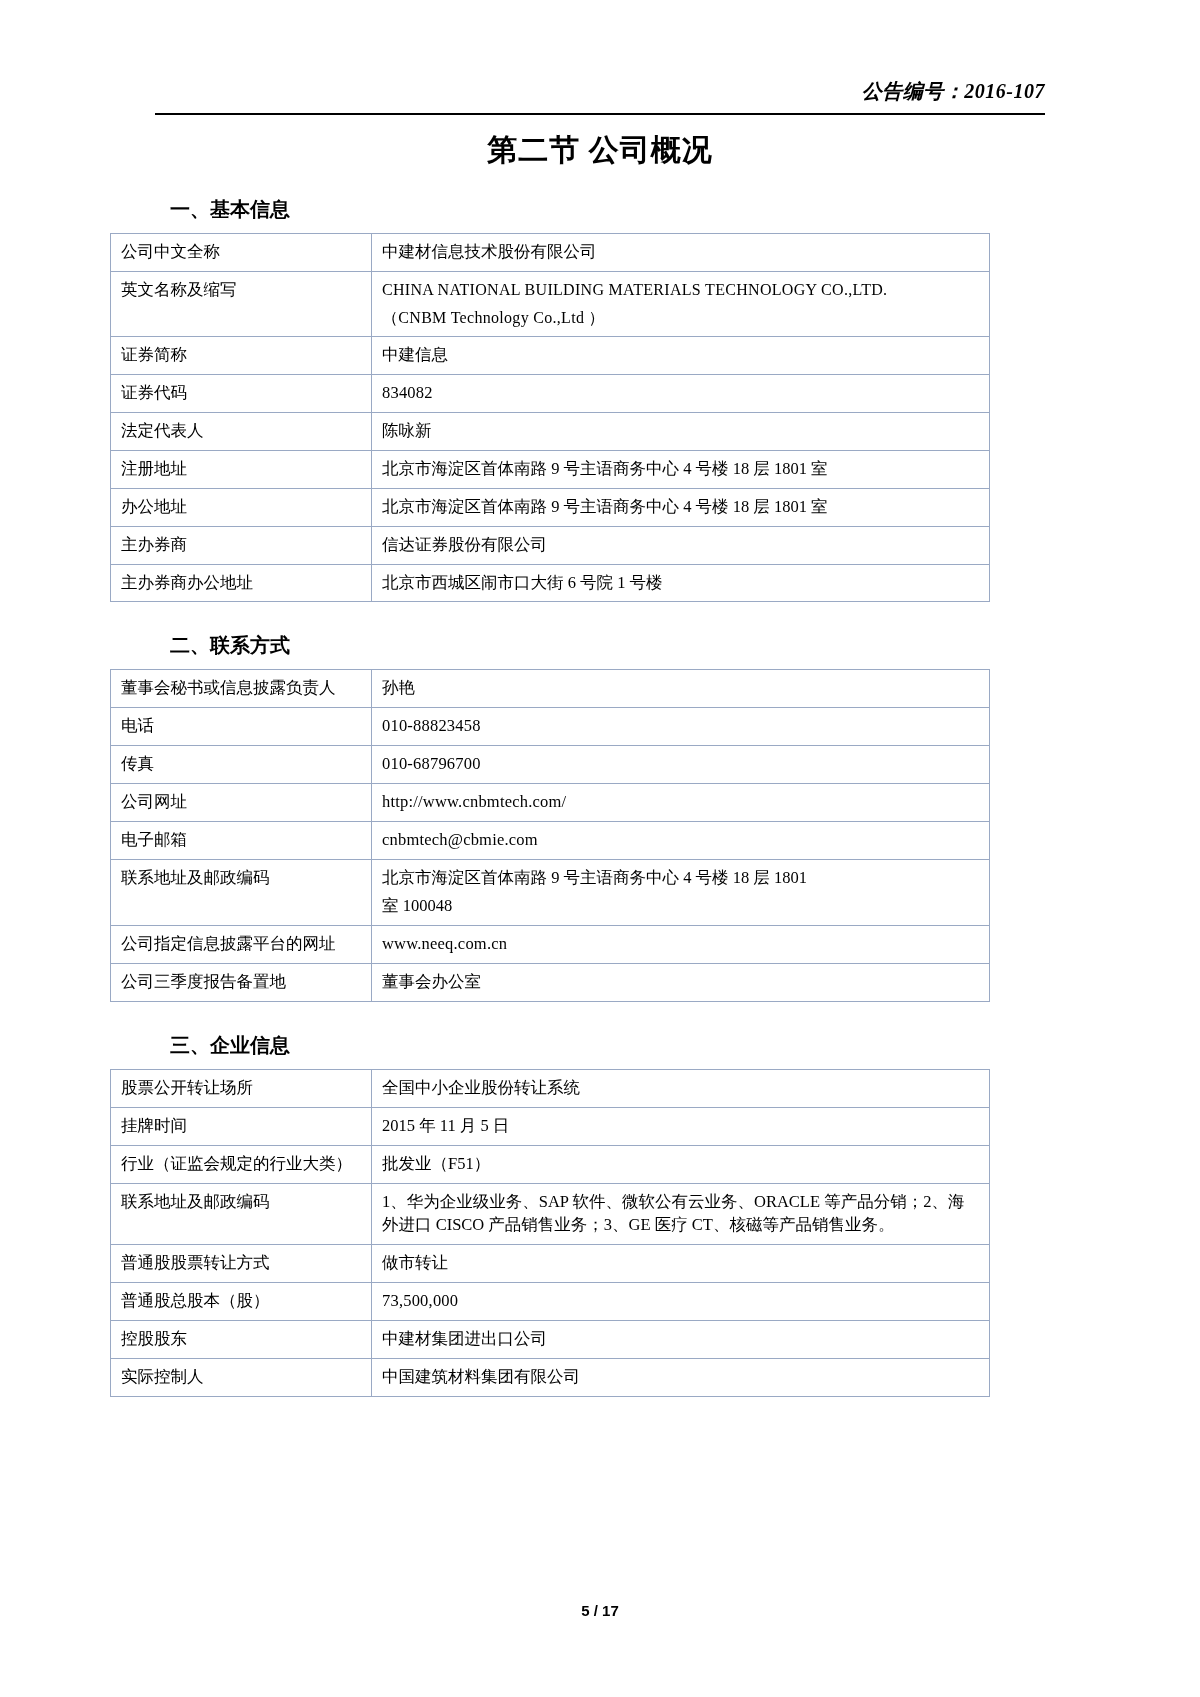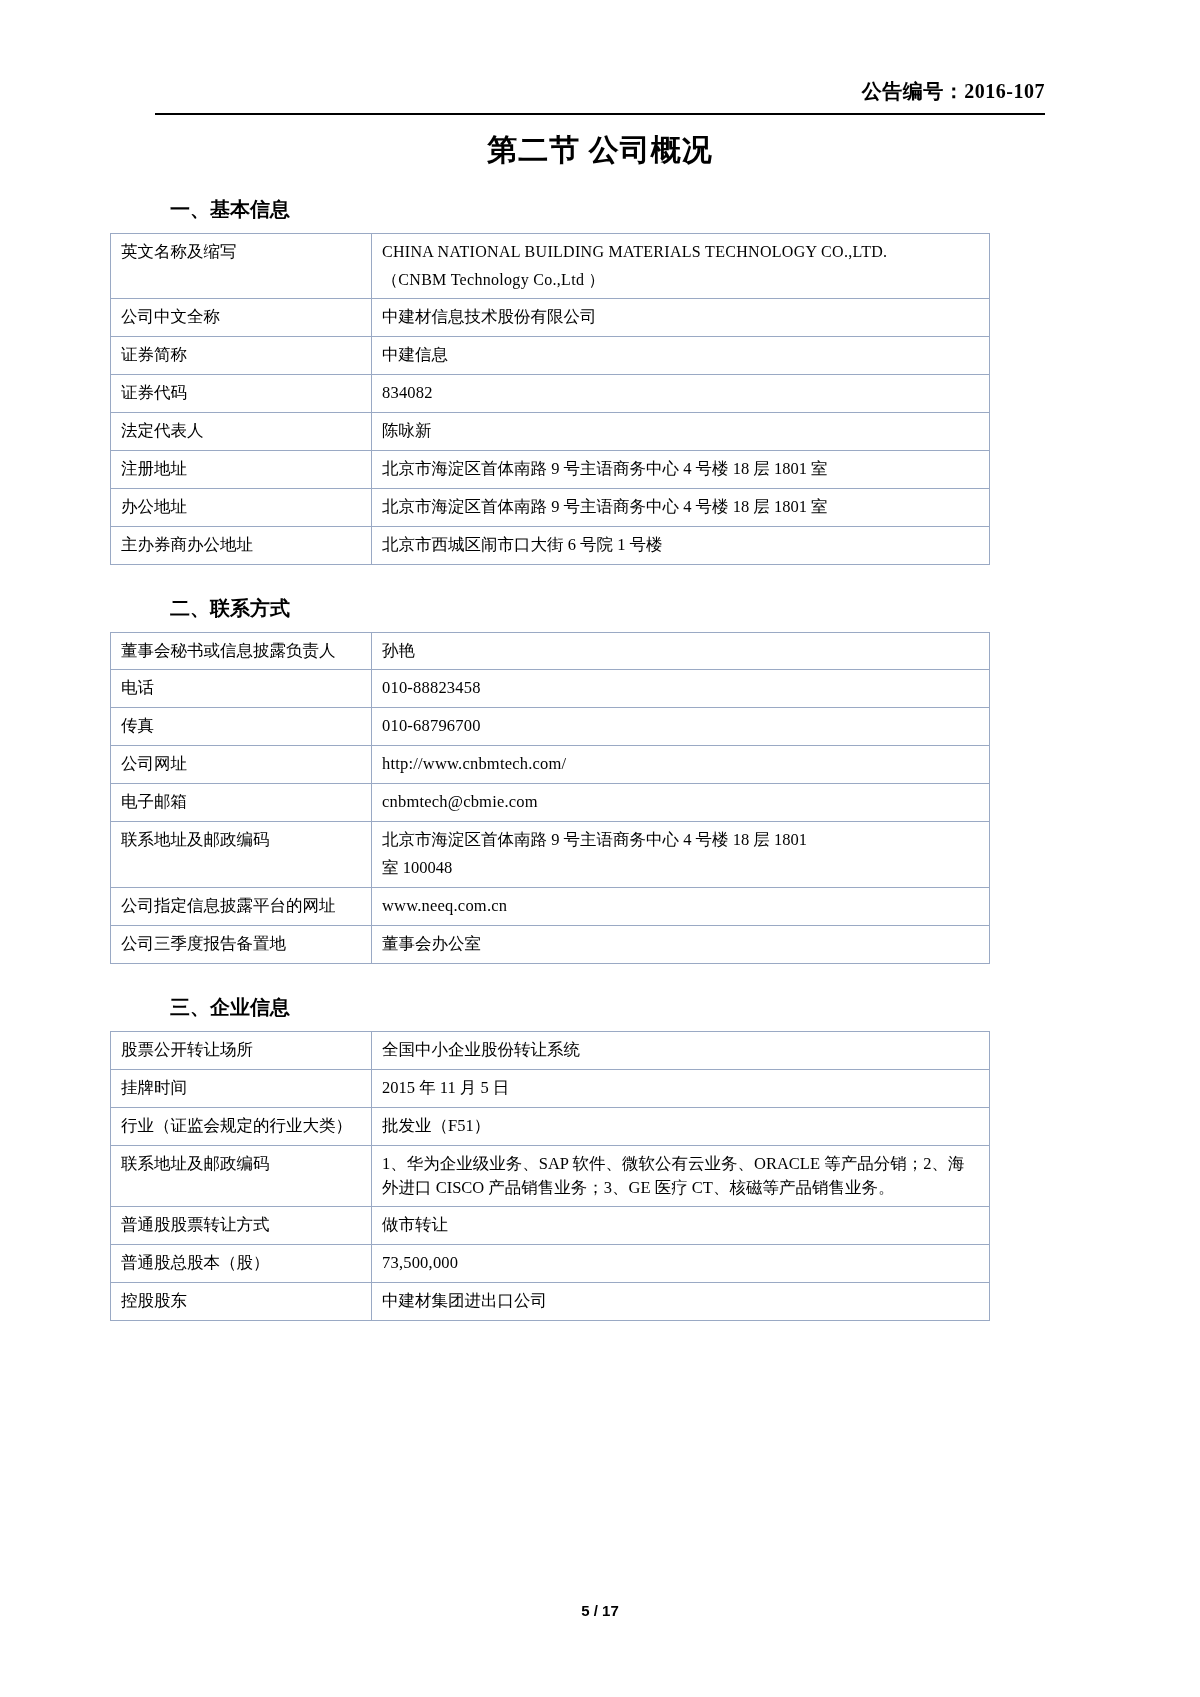--- a/index.html
+++ b/index.html
@@ -27,20 +27,21 @@
     left: 155px;
     right: 155px;
   }
   .header-code {
     text-align: right;
     font-size: 20px;
     font-weight: bold;
     letter-spacing: 0.5px;
     font-family: "Liberation Serif", serif;
     padding-bottom: 6px;
+    font-style: italic;
   }
   .header-rule {
     border-bottom: 2px solid #000;
     margin-top: 2px;
   }
   .doc-title {
     position: absolute;
     top: 130px;
     left: 0;
     width: 100%;
@@ -118,49 +119,53 @@
   </div>
 
   <div class="doc-title">第二节 公司概况</div>
 
   <div class="content">
 
     <div class="section-heading">一、基本信息</div>
     <table class="doc-table">
       <tbody>
         <tr>
+          <td class="label-cell">公司中文全称</td>
+          <td>中建材信息技术股份有限公司</td>
+        </tr>
+        <tr>
           <td class="label-cell">英文名称及缩写</td>
           <td>
             <span class="en-name">CHINA NATIONAL BUILDING MATERIALS TECHNOLOGY CO.,LTD.</span>
             <span class="en-name sub-line">（CNBM Technology Co.,Ltd ）</span>
           </td>
         </tr>
         <tr>
-          <td class="label-cell">公司中文全称</td>
-          <td>中建材信息技术股份有限公司</td>
-        </tr>
-        <tr>
           <td class="label-cell">证券简称</td>
           <td>中建信息</td>
         </tr>
         <tr>
           <td class="label-cell">证券代码</td>
           <td class="mono">834082</td>
         </tr>
         <tr>
           <td class="label-cell">法定代表人</td>
           <td>陈咏新</td>
         </tr>
         <tr>
           <td class="label-cell">注册地址</td>
           <td>北京市海淀区首体南路 9 号主语商务中心 4 号楼 18 层 1801 室</td>
         </tr>
         <tr>
           <td class="label-cell">办公地址</td>
           <td>北京市海淀区首体南路 9 号主语商务中心 4 号楼 18 层 1801 室</td>
+        </tr>
+        <tr>
+          <td class="label-cell">主办券商</td>
+          <td>信达证券股份有限公司</td>
         </tr>
         <tr>
           <td class="label-cell">主办券商办公地址</td>
           <td>北京市西城区闹市口大街 6 号院 1 号楼</td>
         </tr>
       </tbody>
     </table>
 
     <div class="block-gap"></div>
 
@@ -231,20 +236,24 @@
           <td>做市转让</td>
         </tr>
         <tr>
           <td class="label-cell">普通股总股本（股）</td>
           <td class="mono">73,500,000</td>
         </tr>
         <tr>
           <td class="label-cell">控股股东</td>
           <td>中建材集团进出口公司</td>
         </tr>
+        <tr>
+          <td class="label-cell">实际控制人</td>
+          <td>中国建筑材料集团有限公司</td>
+        </tr>
       </tbody>
     </table>
 
   </div>
 
   <div class="footer">5 / 17</div>
 
 </div>
 
 </body></html>

